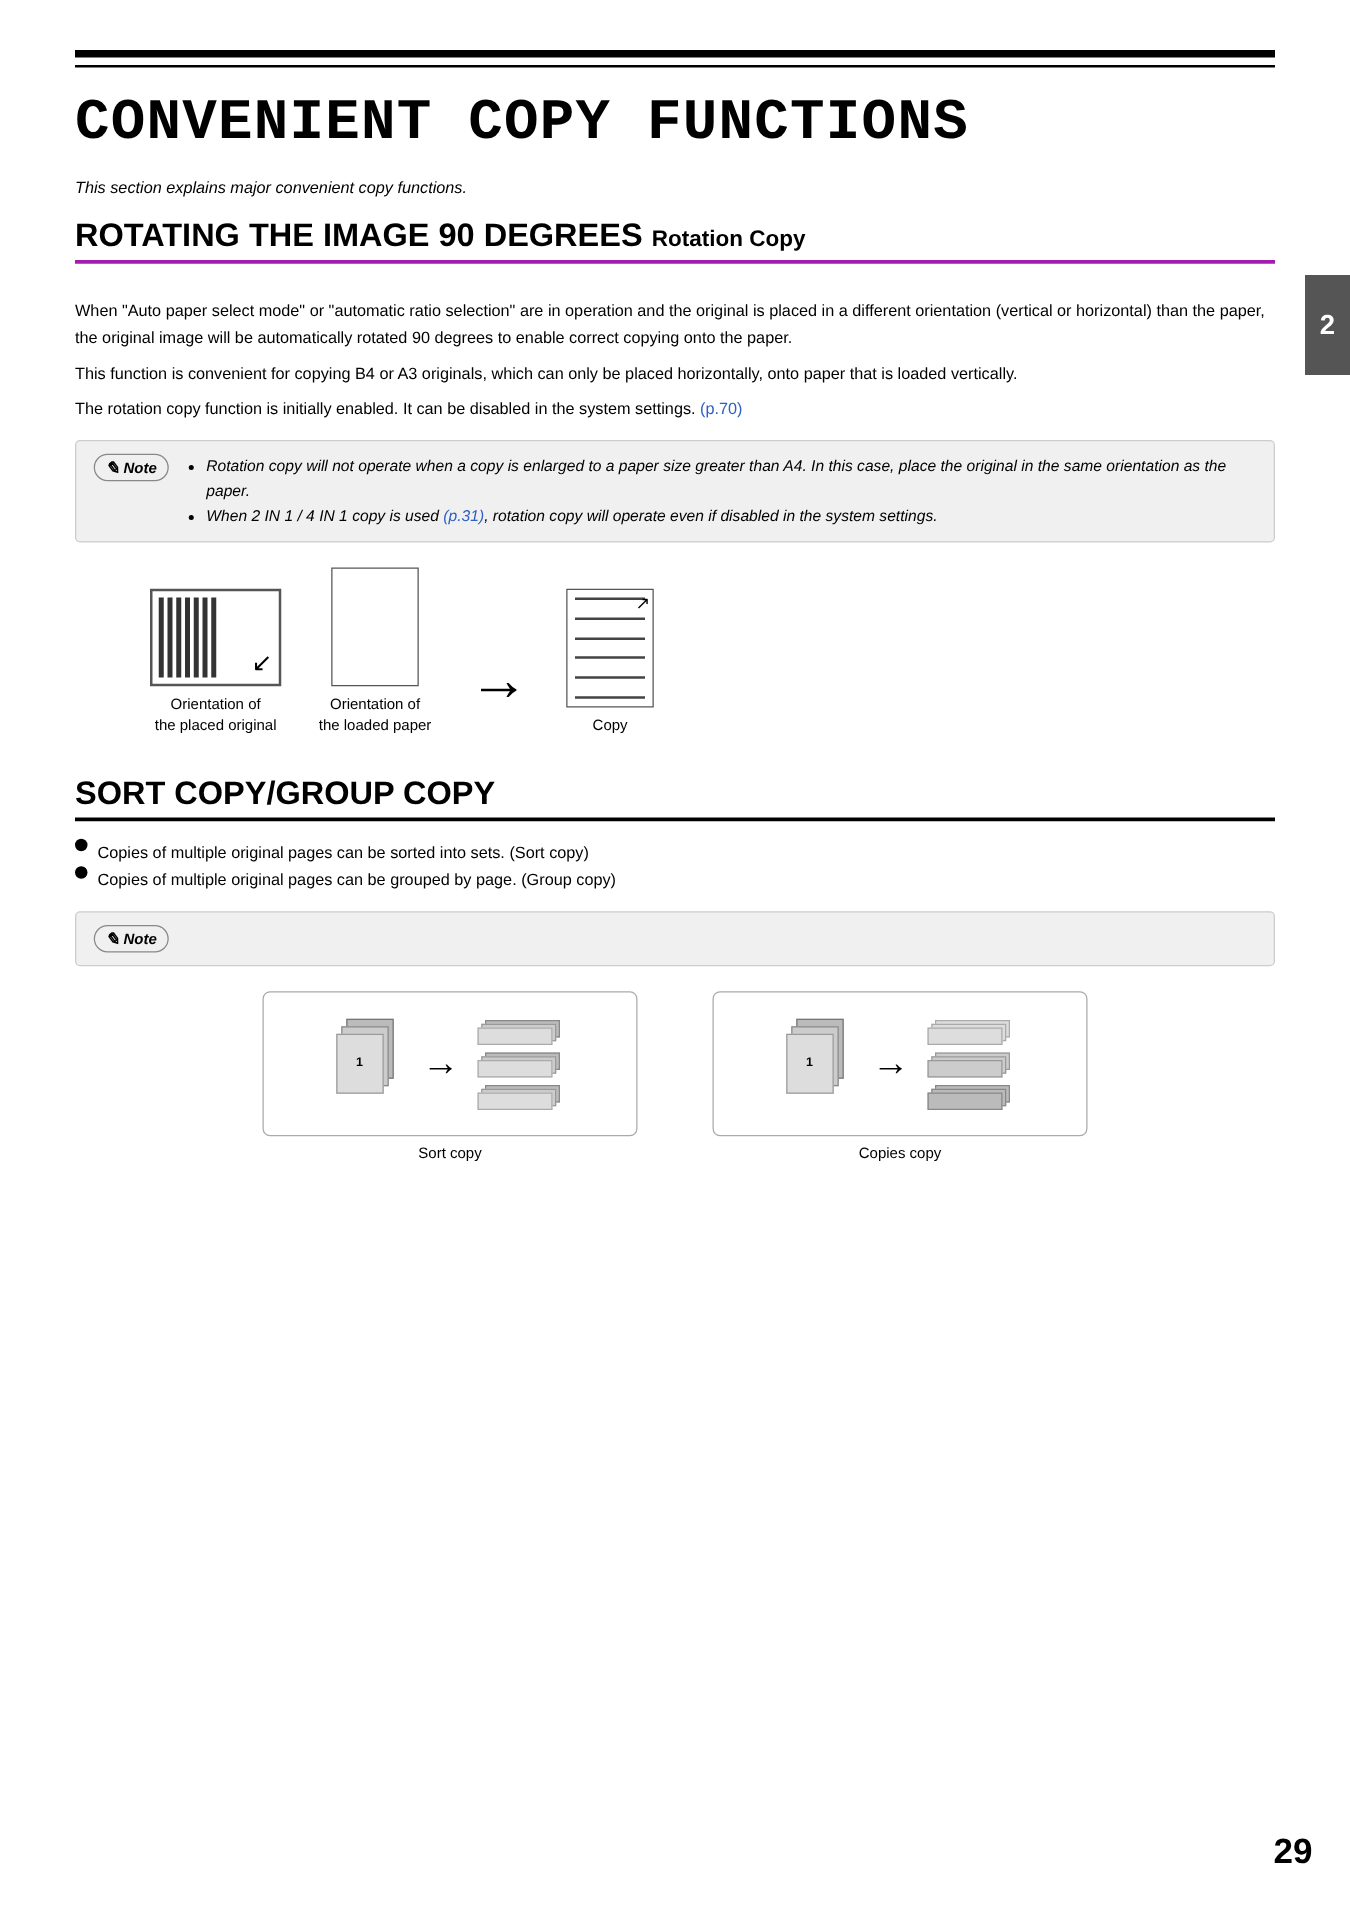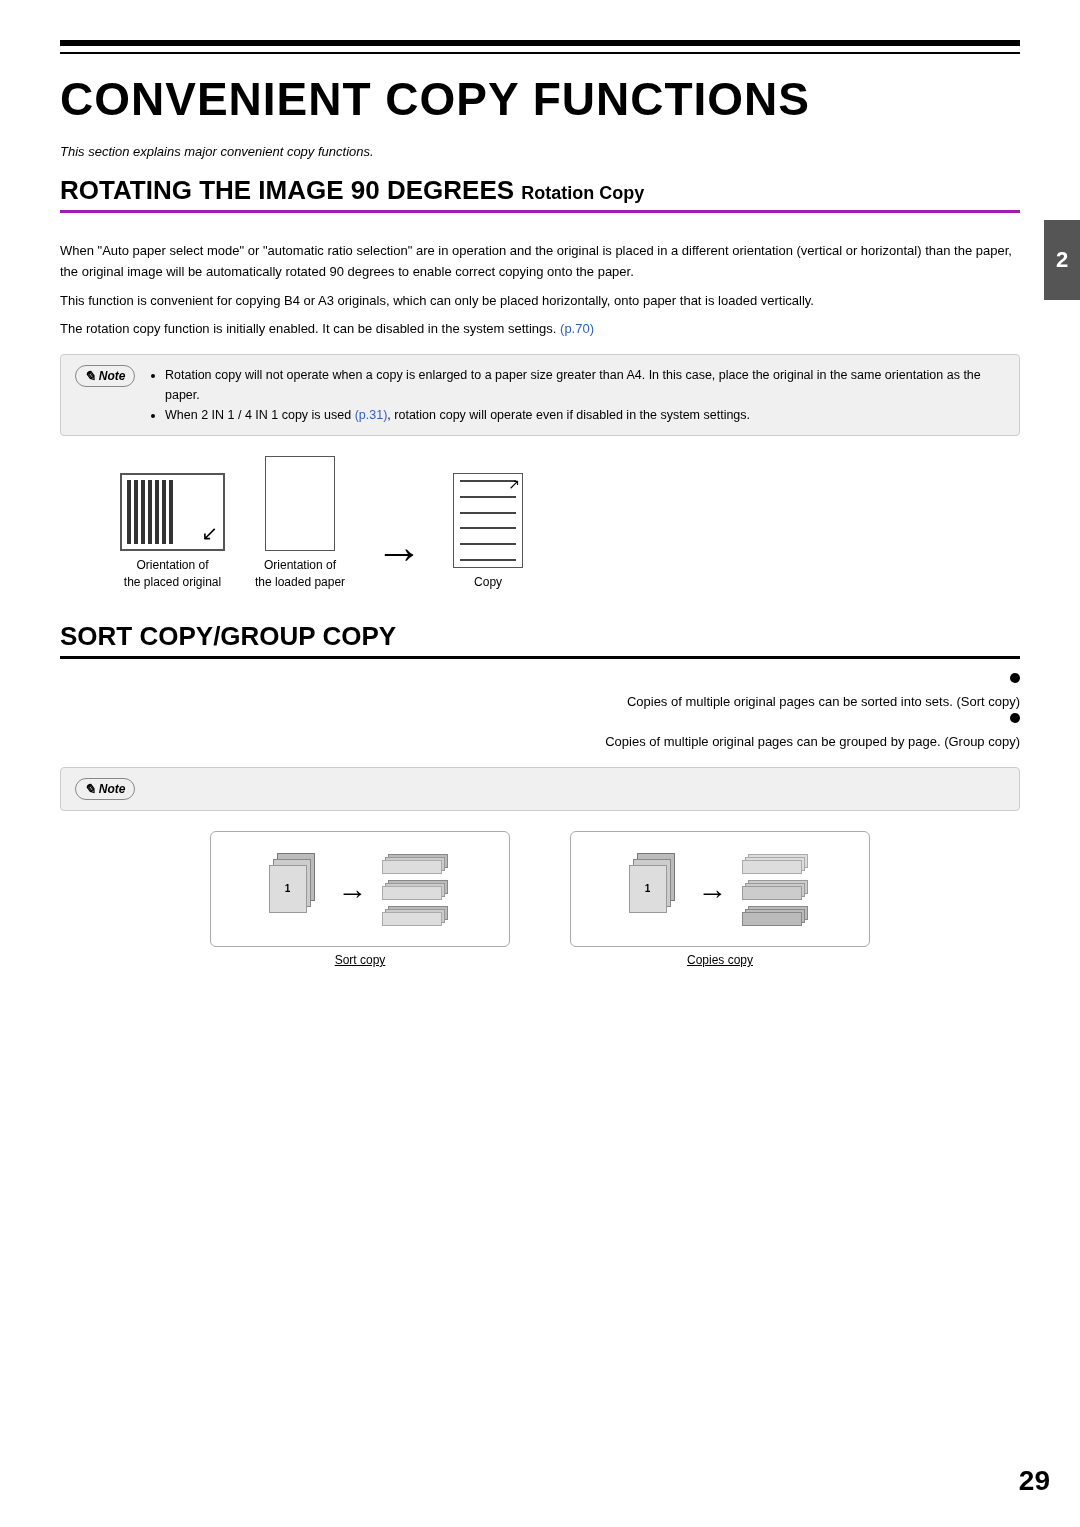--- a/index.html
+++ b/index.html
@@ -21,21 +21,21 @@
     .top-border2 {
       border-top: 2px solid #000;
       margin-bottom: 18px;
     }
 
     .main-title {
       font-size: 46px;
       font-weight: 900;
       letter-spacing: 1px;
       margin-bottom: 18px;
-      font-family: Liberation Sans, sans-serif;
+      font-family: Liberation Mono, monospace;
     }
 
     .intro-text {
       font-size: 13px;
       margin-bottom: 16px;
       font-style: italic;
     }
 
     .section-title {
       font-size: 26px;
@@ -85,20 +85,21 @@
       font-weight: bold;
       white-space: nowrap;
       background: #f0f0f0;
       min-width: 60px;
     }
 
     .note-content {
       font-size: 12.5px;
       line-height: 1.6;
       flex: 1;
+      font-style: italic;
     }
 
     .note-content ul {
       list-style: disc;
       padding-left: 18px;
     }
 
     .diagrams-row {
       display: flex;
       align-items: flex-end;
@@ -140,23 +141,22 @@
     .bullet-list {
       list-style: none;
       padding: 0;
       margin-bottom: 14px;
     }
 
     .bullet-list li {
       font-size: 13px;
       line-height: 1.7;
       display: flex;
-      align-items: flex-end;
+      align-items: flex-start;
       gap: 8px;
-      flex-direction: column;
     }
 
     .bullet-circle {
       width: 10px;
       height: 10px;
       border-radius: 50%;
       background: #000;
       flex-shrink: 0;
     }
 
@@ -184,21 +184,20 @@
       display: flex;
       align-items: center;
       gap: 14px;
       margin-bottom: 8px;
     }
 
     .sort-label {
       font-size: 12px;
       text-align: right;
       margin-top: 6px;
-      text-decoration: underline;
     }
 
     .small-arrow {
       font-size: 30px;
     }
 
     
     .page-number {
       position: absolute;
       bottom: 30px;

